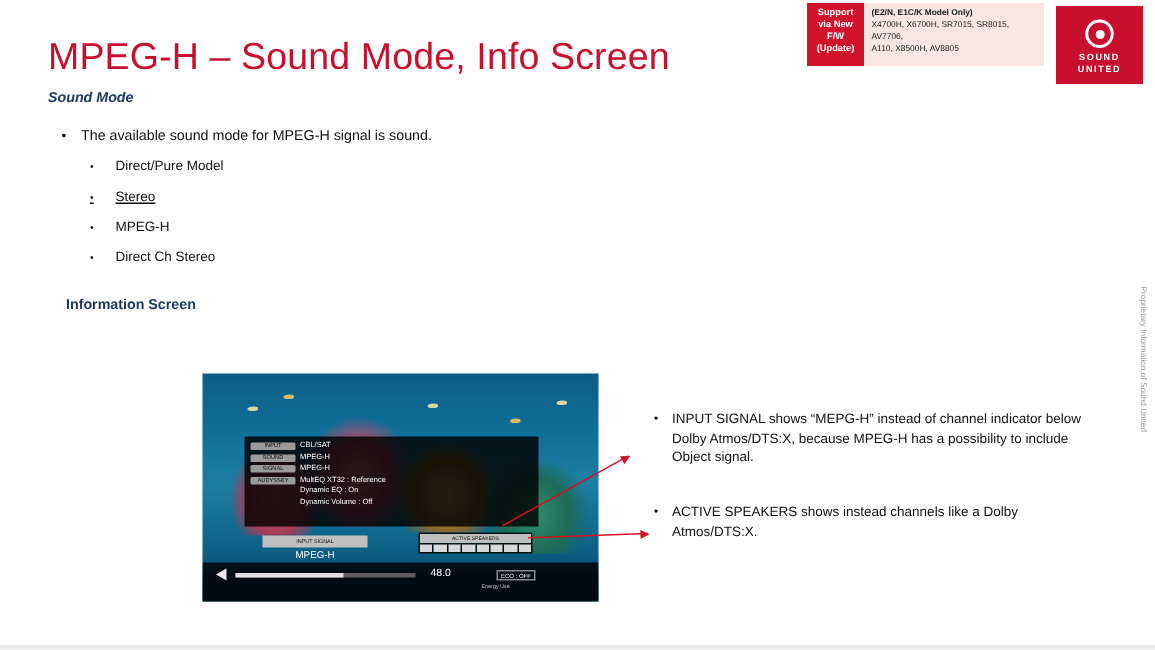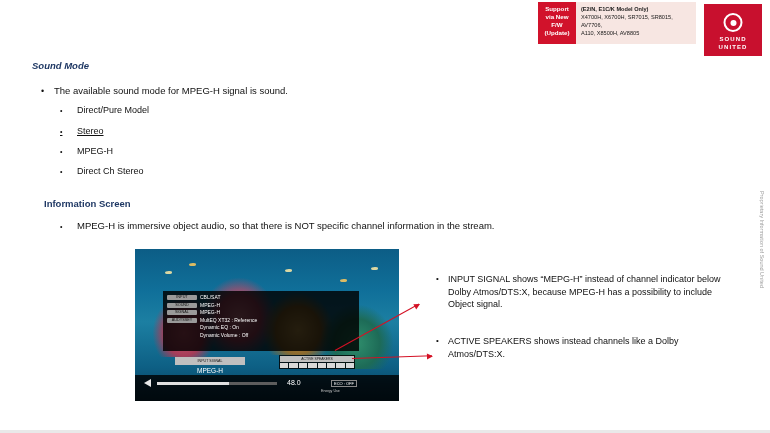--- a/index.html
+++ b/index.html
@@ -398,20 +398,21 @@
   </div>
 
   <div class="logo-box">
     <div class="logo-ring"></div>
     <div class="logo-text">
       <div>SOUND</div>
       <div>UNITED</div>
     </div>
   </div>
 
+  <div class="title">MPEG-H – Sound Mode, Info Screen</div>
 
   <div class="sec-head sound">Sound Mode</div>
 
   <div class="bullet-row lvl1 b-avail">
     <span class="mark">•</span>
     <span>The available sound mode for MPEG-H signal is sound.</span>
   </div>
 
   <div class="bullet-row lvl2 b-direct">
     <span class="mark">•</span>
@@ -424,24 +425,20 @@
   <div class="bullet-row lvl2 b-mpegh">
     <span class="mark">•</span>
     <span>MPEG-H</span>
   </div>
   <div class="bullet-row lvl2 b-multi">
     <span class="mark">•</span>
     <span>Direct Ch Stereo</span>
   </div>
 
   <div class="sec-head info">Information Screen</div>
-  <div class="bullet-row b-imm">
-    <span class="mark">•</span>
-    <span>MPEG-H is immersive object audio, so that there is NOT specific channel information in the stream.</span>
-  </div>
 
   <div class="photo">
     <div class="reef-a"></div>
     <div class="reef-b"></div>
     <div class="reef-c"></div>
     <div class="reef-d"></div>
     <div class="fish f1"></div>
     <div class="fish f2"></div>
     <div class="fish f3"></div>
     <div class="fish f4"></div>

